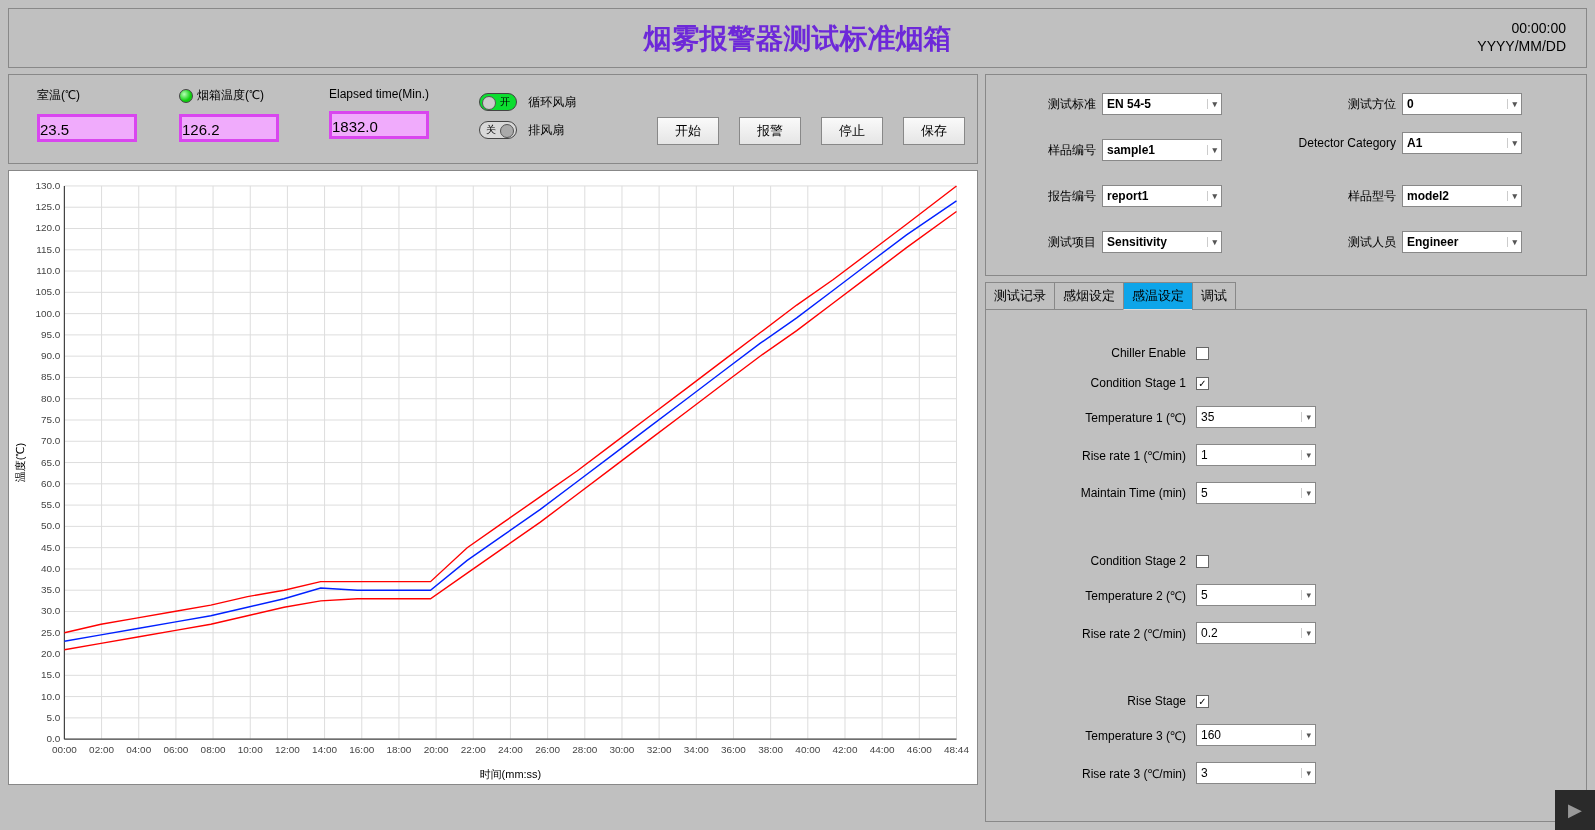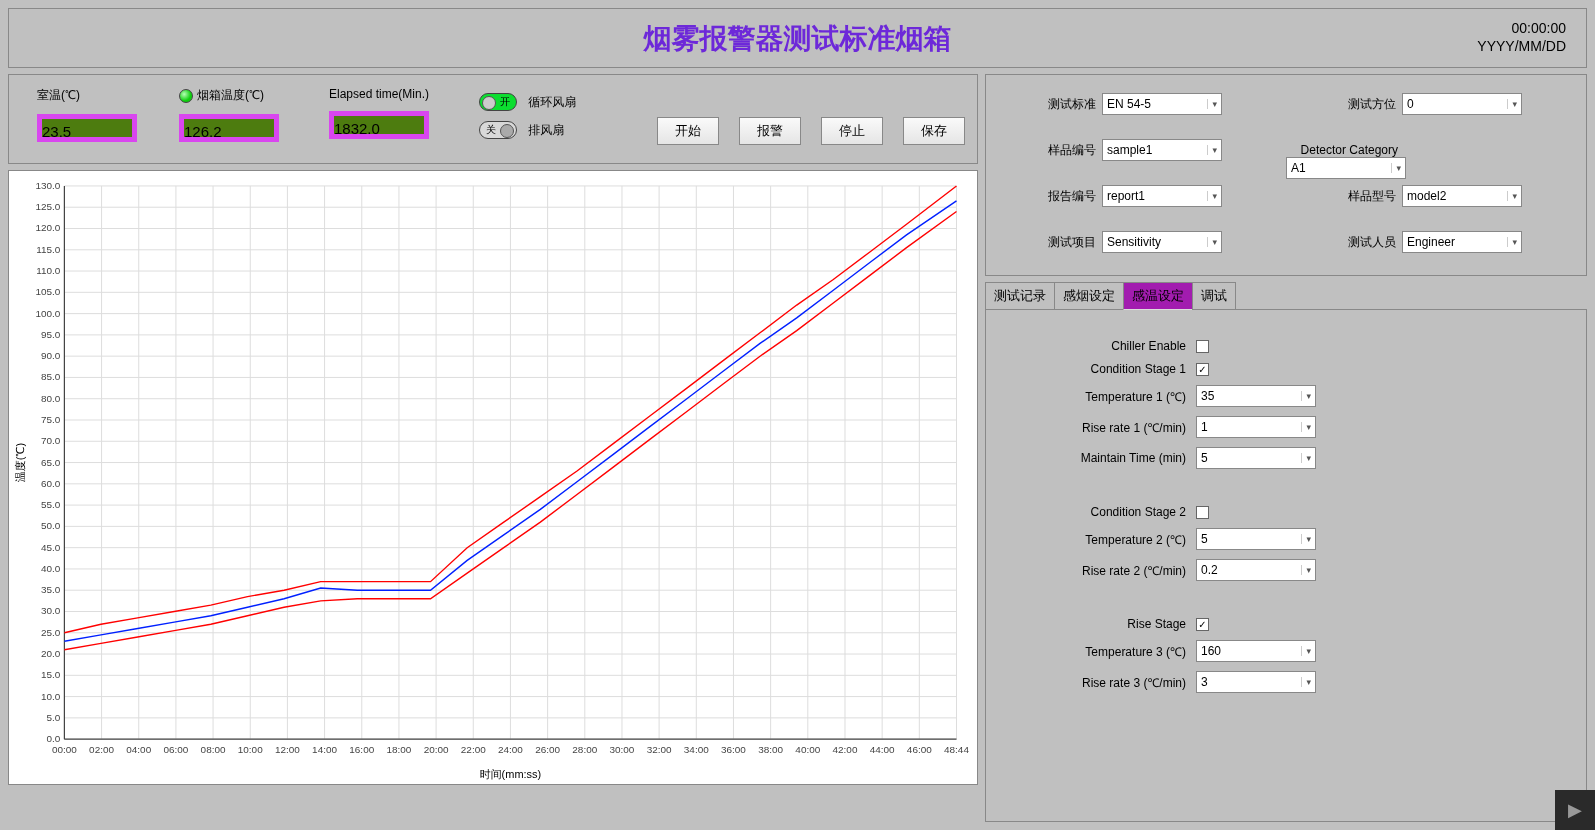--- a/index.html
+++ b/index.html
@@ -4,44 +4,44 @@
 <style>
 * { box-sizing: border-box; margin: 0; padding: 0; }
 body { font-family: "Microsoft YaHei", Arial, sans-serif; font-size: 12px; background: #c0c0c0; width: 1595px; height: 830px; overflow: hidden; position: relative; }
 .frame { border: 1px solid #888; background: #c0c0c0; position: absolute; }
 .header-frame { left: 8px; top: 8px; right: 8px; height: 60px; }
 .title { color: #6d28d9; font-size: 28px; font-weight: 700; text-align: center; line-height: 60px; }
 .datetime { position: absolute; right: 20px; top: 10px; text-align: right; font-size: 14px; line-height: 18px; }
 .top-panel { left: 8px; top: 74px; width: 970px; height: 90px; }
 .stat-block { position: absolute; text-align: left; }
 .stat-label { font-size: 12px; margin-bottom: 10px; display: block; }
-.stat-value { background: #4d7c0f; border: 5px solid #d946ef; width: 100px; height: 28px; line-height: 26px; font-size: 15px; display: inline-block; }
+.stat-value { background: #f0abfc; border: 3px solid #d946ef; width: 100px; height: 28px; line-height: 26px; font-size: 15px; display: inline-block; }
 .led { width: 14px; height: 14px; border-radius: 50%; display: inline-block; vertical-align: middle; margin-right: 4px; border: 1px solid #444; }
 .led-on { background: radial-gradient(circle at 35% 35%, #b6ffb6, #0ecf0e 60%); }
 .pill { width: 38px; height: 18px; border-radius: 10px; display: inline-block; border: 1px solid #444; position: relative; vertical-align: middle; font-size: 10px; line-height: 16px; text-align: center; }
 .pill-green { background: #0cde30; color: #000; padding-left: 14px; }
 .pill-green::before { content: ""; position: absolute; left: 2px; top: 2px; width: 12px; height: 12px; background: #ccc; border-radius: 50%; border: 1px solid #555; }
 .pill-off { background: #d8d8d8; color: #000; padding-right: 14px; }
 .pill-off::after { content: ""; position: absolute; right: 2px; top: 2px; width: 12px; height: 12px; background: #aaa; border-radius: 50%; border: 1px solid #555; }
 .fan-label { font-size: 12px; margin-left: 8px; vertical-align: middle; }
 .btn { background: linear-gradient(#fafafa, #e5e5e5); border: 1px solid #888; width: 62px; height: 28px; font-size: 13px; cursor: pointer; font-family: inherit; }
 .btn-row { position: absolute; right: 12px; top: 42px; display: flex; gap: 20px; padding-left: 48px; }
 .chart-area { position: absolute; left: 8px; top: 170px; width: 970px; height: 615px; background: #fff; border: 1px solid #888; }
 .right-panel { position: absolute; left: 985px; top: 74px; right: 8px; bottom: 8px; }
 .param-frame { position: absolute; left: 0; top: 0; right: 0; height: 202px; border: 1px solid #888; background: #c0c0c0; }
 .param-row { position: absolute; display: flex; align-items: center; }
 .param-label { width: 110px; text-align: right; font-size: 12px; margin-right: 6px; }
-.combo { background: #fff; border: 1px solid #888; height: 22px; width: 120px; display: flex; align-items: center; justify-content: space-between; padding: 4px 4px; font-size: 12px; cursor: pointer; }
+.combo { background: #fff; border: 1px solid #888; height: 22px; width: 120px; display: flex; align-items: center; justify-content: space-between; padding: 4px 4px; font-size: 12px; cursor: pointer; font-weight: bold; }
 .combo-arrow { font-size: 9px; color: #555; border-left: 1px solid #ccc; padding-left: 4px; }
 .tab-area { position: absolute; left: 0; top: 208px; right: 0; bottom: 0; }
 .tabs { display: flex; height: 28px; }
 .tab { background: #c0c0c0; border: 1px solid #888; padding: 0 8px; line-height: 26px; font-size: 13px; margin-right: -1px; cursor: pointer; }
-.tab.active { background: #a21caf; border-bottom-color: #dcdcdc; }
+.tab.active { background: #0ea5e9; border-bottom-color: #dcdcdc; }
 .tab-content { border: 1px solid #888; background: #c0c0c0; height: calc(100% - 27px); margin-top: -1px; padding: 20px 0 0 0; }
-.cfg-row { display: flex; align-items: center; margin: 9px 0; }
+.cfg-row { display: flex; align-items: center; margin: 16px 0; }
 .cfg-label { width: 200px; text-align: right; font-size: 12px; margin-right: 10px; }
 .checkbox { width: 13px; height: 13px; background: #fff; border: 1px solid #666; display: inline-flex; align-items: center; justify-content: center; font-size: 10px; color: #000; cursor: pointer; }
 .cfg-combo { background: #fff; border: 1px solid #888; height: 22px; width: 120px; display: flex; align-items: center; justify-content: space-between; padding: 0 4px; font-size: 12px; cursor: pointer; }
 .cfg-group-gap { height: 18px; }
 svg.chart { width: 100%; height: 100%; display: block; }
 .axis-label { font-size: 11px; fill: #000; }
 .tick-label { font-size: 10px; fill: #444; }
 .grid-line { stroke: #ddd; stroke-width: 1; }
 .axis-line { stroke: #444; stroke-width: 1.2; }
 .line-red { stroke: #ff0000; stroke-width: 1.4; fill: none; }
@@ -224,21 +224,21 @@
         </div>
     </div>
 
     <div class="param-row" style="left:0; top:64px;">
       <span class="param-label">样品编号</span>
       <div class="combo">
           <span>sample1</span>
           <span class="combo-arrow">▾</span>
         </div>
     </div>
-    <div class="param-row" style="left:300px; top:68px;flex-direction:column;">
+    <div class="param-row" style="left:300px; top:57px;">
       <span class="param-label">Detector Category</span>
       <div class="combo">
           <span>A1</span>
           <span class="combo-arrow">▾</span>
         </div>
     </div>
 
     <div class="param-row" style="left:0; top:110px;">
       <span class="param-label">报告编号</span>
       <div class="combo">

